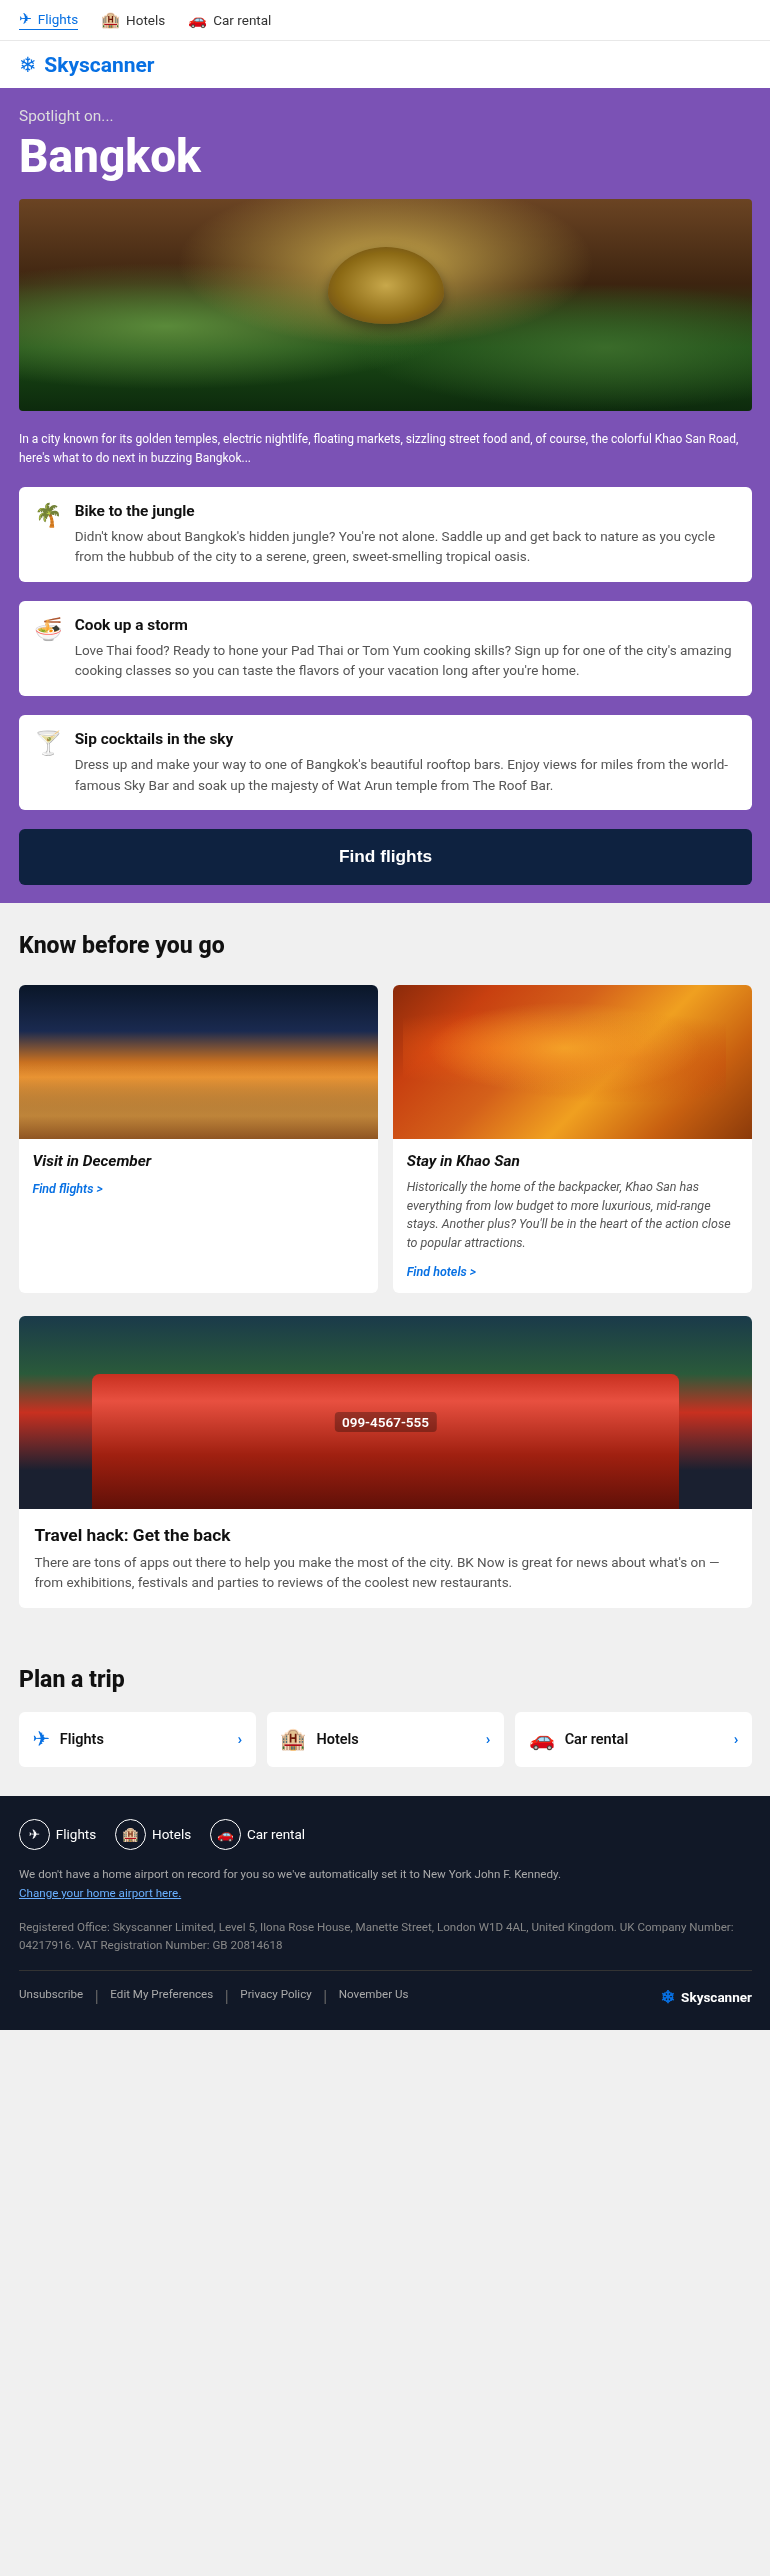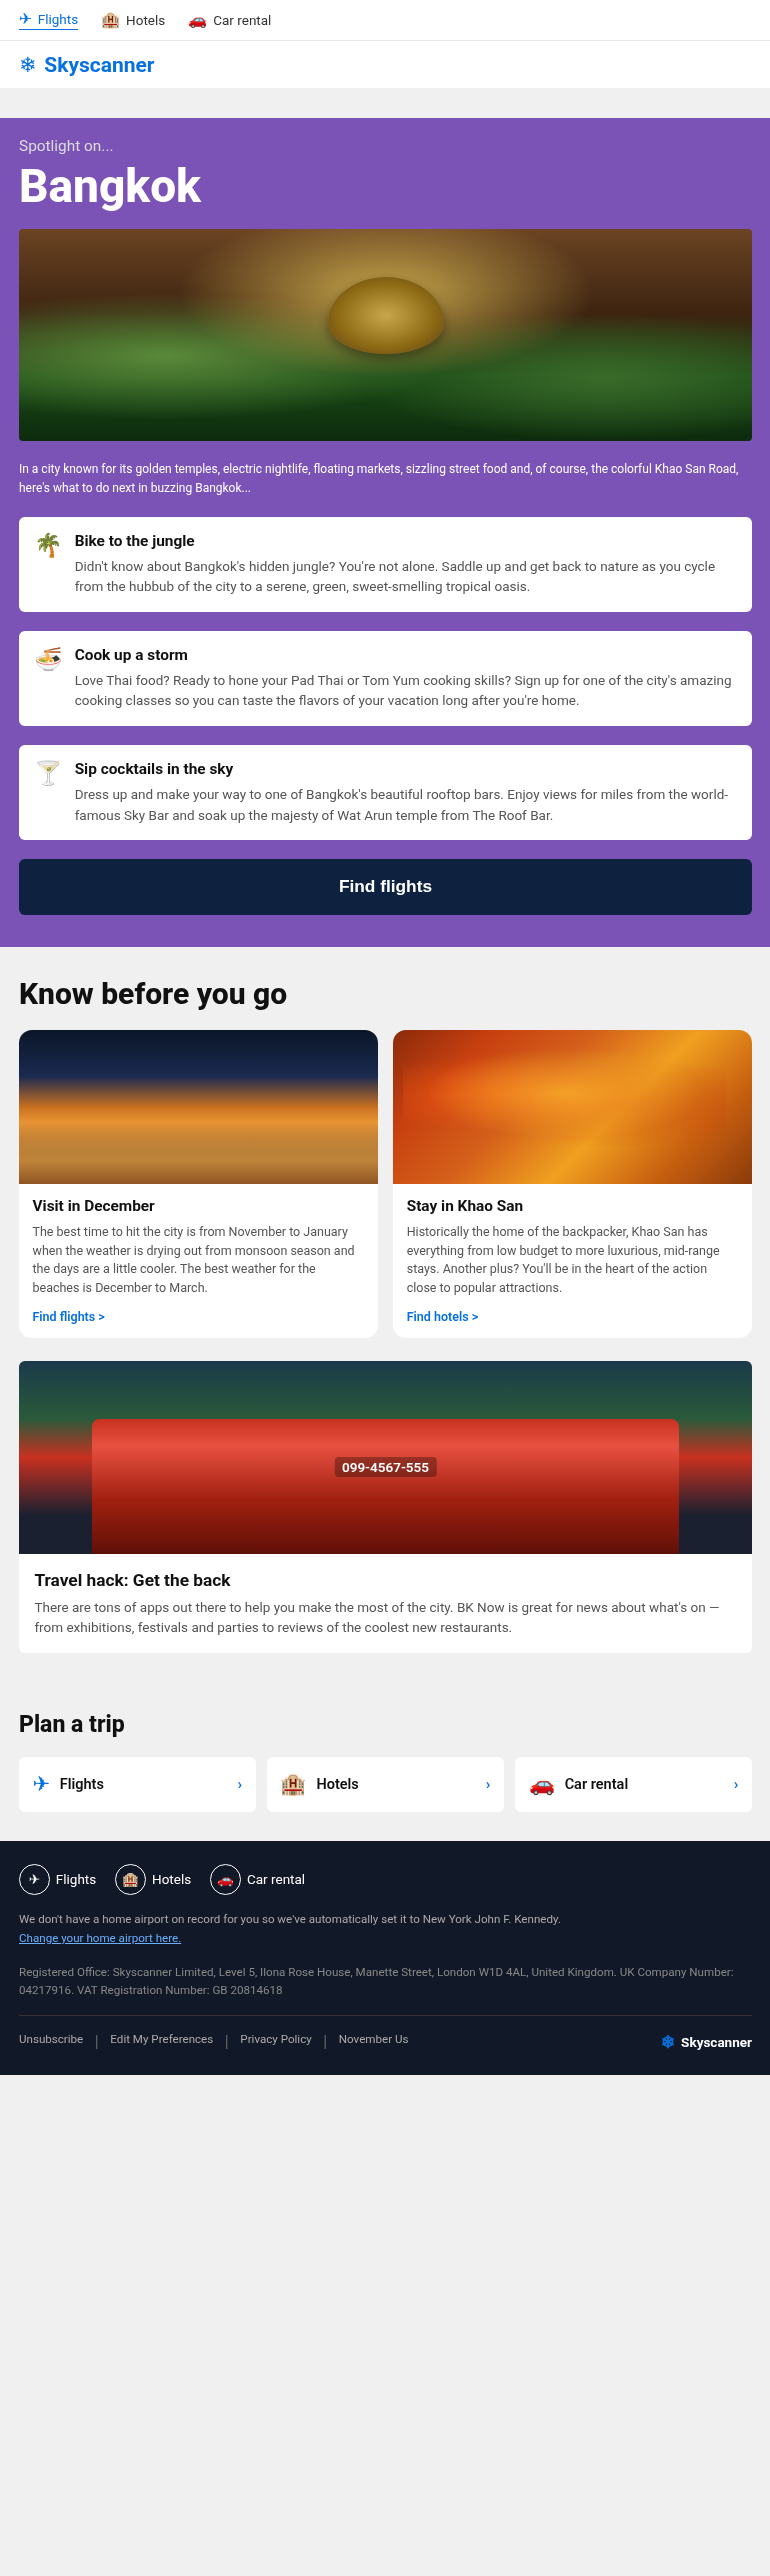--- a/index.html
+++ b/index.html
@@ -51,23 +51,22 @@
       color: #0770e3;
     }
     .logo-icon {
       color: #0770e3;
       font-size: 21px;
     }
 
     
     .hero-section {
       background: #7b52b5;
-      padding: 19px 19px 32px;
-      color: #fff;
-      margin-top: 30px;
+      padding: 19px 19px 18px;
+      color: #fff;
     }
     .spotlight-label {
       font-size: 15.4px;
       color: #ddd;
       margin-bottom: 3.9px;
     }
     .city-title {
       font-size: 46px;
       font-weight: 800;
       color: #fff;
@@ -155,36 +154,37 @@
       cursor: pointer;
       margin-top: 9.6px;
     }
 
     
     .section {
       background: #f0f0f0;
       padding: 29px 19px;
     }
     .section-title {
-      font-size: 30px;
+      font-size: 23px;
       font-weight: 800;
       color: #111;
-      margin-bottom: 19px;
+      margin-bottom: 26px;
     }
 
     .two-col {
       display: grid;
       grid-template-columns: 1fr 1fr;
       gap: 15.4px;
       margin-bottom: 23px;
     }
     .card {
       background: #fff;
-      border-radius: 13px;
+      border-radius: 6px;
       overflow: hidden;
+      font-style: italic;
     }
     .card-image {
       width: 100%;
       height: 154px;
       position: relative;
       overflow: hidden;
     }
     .card-image-night {
       background: linear-gradient(180deg, #0a1628 0%, #1a2a50 30%, #c87020 50%, #e89030 60%, #0a1628 100%);
     }
@@ -468,21 +468,20 @@
 
 <div class="section">
   <h2 class="section-title">Know before you go</h2>
 
   <div class="two-col">
 
     <div class="card">
       <div class="card-image card-image-night"></div>
       <div class="card-body">
         <h3>Visit in December</h3>
-        <p>The best time to hit the city is from November to January when the weather is drying out from monsoon season and the days are a little cooler. The best weather for the beaches is December to March.</p>
         <a class="card-link">Find flights &gt;</a>
       </div>
     </div>
 
     <div class="card">
       <div class="card-image card-image-market"></div>
       <div class="card-body">
         <h3>Stay in Khao San</h3>
         <p>Historically the home of the backpacker, Khao San has everything from low budget to more luxurious, mid-range stays. Another plus? You'll be in the heart of the action close to popular attractions.</p>
         <a class="card-link">Find hotels &gt;</a>

